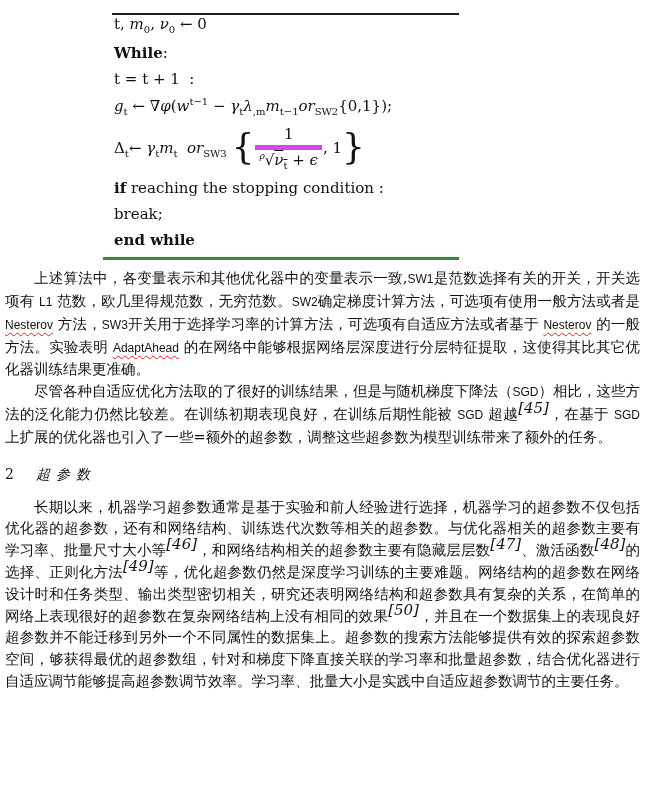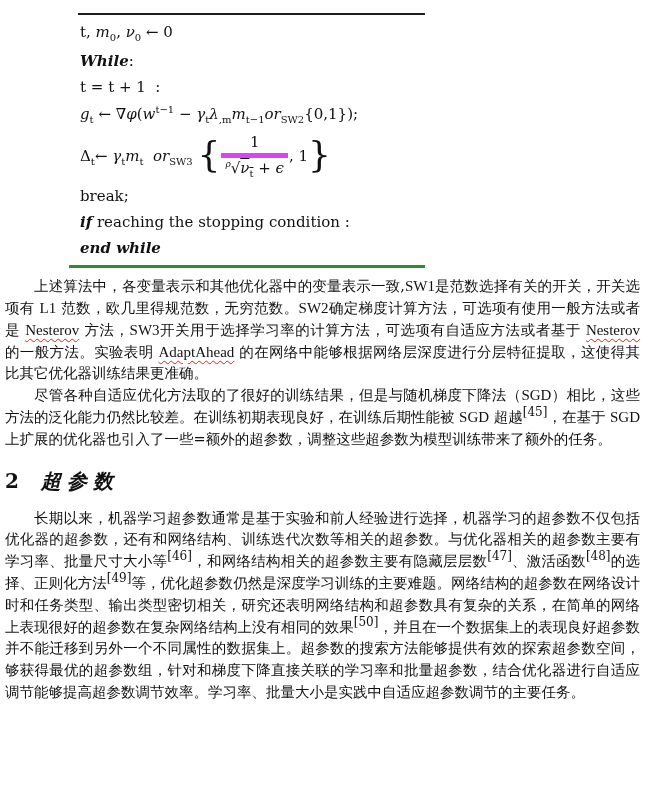--- a/index.html
+++ b/index.html
@@ -6,29 +6,28 @@
   body {
     width: 645px; height: 809px;
     font-family: "DejaVu Serif", serif;
     color: #111;
     overflow: hidden;
   }
   .page { position: relative; width: 645px; height: 809px; background: #fff; }
 
   
   .algo {
-    margin: 13px 0 8px 78px;
+    margin: 13px 0 8px 112px;
     width: 347px;
     border-top: 2px solid var(--rule-top, #1c1c1c);
-    padding-top: 8px;
     font-size: 15px;
     line-height: 1.25;
   }
   .algo-line { margin: 0 0 7px 2px; min-height: 19px; }
-  .algo-line b { font-weight: bold; font-style: italic; }
+  .algo-line b { font-weight: bold; }
   .algo-line i { font-style: italic; }
   .algo-line sub { font-size: 10px; }
   .algo-line sup { font-size: 10px; }
   .algo-rule {
     height: 3px;
     background: var(--rule-green, #2e8b35);
     width: 356px;
     margin-left: -9px;
     margin-top: 4px;
   }
@@ -46,52 +45,52 @@
   .rad { font-style: normal; }
 
   
   .body {
     margin: 0 5px;
     font-size: 14.5px;
     line-height: 21.8px;
     text-align: justify;
     text-indent: 2em;
   }
-  .body .lat { font-family: Liberation Serif, serif; font-size: 15px; }
+  .body .lat { font-family: Liberation Sans, sans-serif; font-size: 12px; }
   .body .sp {
     text-decoration: underline wavy var(--misspell, #e02020);
     text-decoration-thickness: 1px;
     text-underline-offset: 3px;
   }
-  .body sup.ref { font-size: 12px; line-height: 0; }
+  .body sup.ref { font-size: 15px; line-height: 0; font-style: italic; }
 
   .heading {
     margin: 17px 5px 13px;
-    font-size: 20px;
-    font-weight: 700;
+    font-size: 14px;
+    font-weight: 400;
     font-style: italic;
     font-family: "DejaVu Serif", serif;
   }
   .heading .h-num { margin-right: 22px; font-style: normal; }
   .heading .h-title { letter-spacing: 6px; }
 </style>
 </head>
 <body>
 
 <div class="page">
 
   <div class="algo">
     <div>
         <div class="algo-line">t, <i>m</i><sub>0</sub>, <i>ν</i><sub>0</sub> ← 0</div>
         <div class="algo-line"><b>While</b>:</div>
         <div class="algo-line">t = t + 1&nbsp;&nbsp;:</div>
         <div class="algo-line"><i>g</i><sub>t</sub> ← ∇<i>φ</i>(<i>w</i><sup>t−1</sup> − <i>γ</i><sub>t</sub><i>λ</i><sub>,m</sub><i>m</i><sub>t−1</sub><i>or</i><sub>SW2</sub>{0,1});</div>
         <div class="algo-line">Δ<sub>t</sub>← <i>γ</i><sub>t</sub><i>m</i><sub>t</sub>&nbsp;&nbsp;<i>or</i><sub>SW3</sub>&nbsp;<span class="brace">{</span><span class="frac"><span class="num">1</span><span class="den"><sup><i>ρ</i></sup><span class="rad">√</span><span class="ol"><i>ν</i><sub>t</sub></span> + <i>ϵ</i></span></span>, 1<span class="brace">}</span></div>
+        <div class="algo-line"><b>if</b> reaching the stopping condition :</div>
         <div class="algo-line">break;</div>
-        <div class="algo-line"><b>if</b> reaching the stopping condition :</div>
         <div class="algo-line"><b>end while</b></div>
       </div>
     <div class="algo-rule"></div>
   </div>
 
   <p class="body">上述算法中，各变量表示和其他优化器中的变量表示一致,<span class="lat">SW1</span>是范数选择有关的开关，开关选项有 <span class="lat">L1</span> 范数，欧几里得规范数，无穷范数。<span class="lat">SW2</span>确定梯度计算方法，可选项有使用一般方法或者是 <span class="lat sp">Nesterov</span> 方法，<span class="lat">SW3</span>开关用于选择学习率的计算方法，可选项有自适应方法或者基于 <span class="lat sp">Nesterov</span> 的一般方法。实验表明 <span class="lat sp">AdaptAhead</span> 的在网络中能够根据网络层深度进行分层特征提取，这使得其比其它优化器训练结果更准确。</p>
 
   <p class="body">尽管各种自适应优化方法取的了很好的训练结果，但是与随机梯度下降法（<span class="lat">SGD</span>）相比，这些方法的泛化能力仍然比较差。在训练初期表现良好，在训练后期性能被 <span class="lat">SGD</span> 超越<sup class="ref">[45]</sup>，在基于 <span class="lat">SGD</span> 上扩展的优化器也引入了一些=额外的超参数，调整这些超参数为模型训练带来了额外的任务。</p>
 
   <h2 class="heading">

